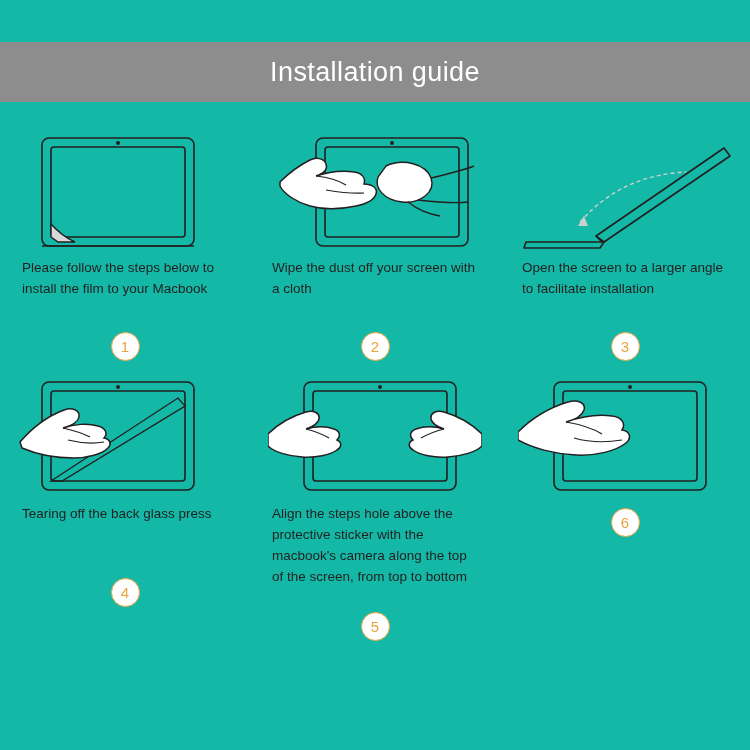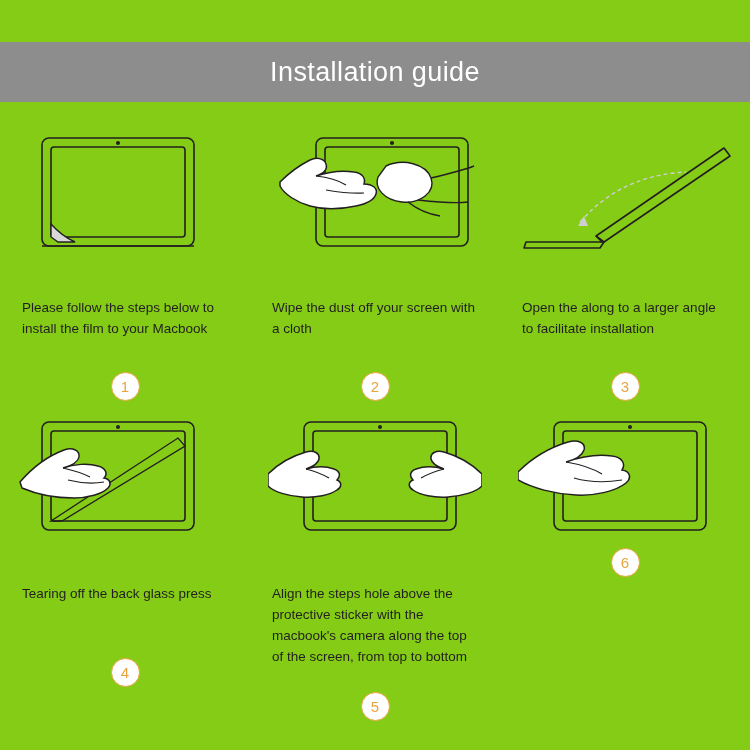--- a/index.html
+++ b/index.html
@@ -10,21 +10,21 @@
     width: 750px;
     height: 750px;
     background: #ffffff;
     font-family: "Liberation Sans", sans-serif;
     overflow: hidden;
   }
   #page {
     position: relative;
     width: 750px;
     height: 750px;
-    background: #84cc16;
+    background: #14b8a6;
   }
   
   .header {
     position: absolute;
     left: 0;
     top: 42px;
     width: 750px;
     height: 60px;
     background: #8d8d8d;
     display: flex;
@@ -58,21 +58,20 @@
     height: 128px;
     position: relative;
   }
   .art svg { display: block; }
   .caption {
     font-size: 13.5px;
     line-height: 1.55;
     color: #231f20;
     padding: 0 4px;
     min-height: 70px;
-    margin-top: 40px;
   }
   .num-wrap {
     display: flex;
     justify-content: center;
     align-items: flex-start;
     margin-top: 4px;
     height: 44px;
   }
   .num {
     width: 27px;
@@ -158,21 +157,21 @@
           <g fill="none" stroke="#231f20" stroke-width="1.6" stroke-linejoin="round">
 
             <path d="M78 106 L206 18 L212 26 L86 112 Z"></path>
             <path d="M8 112 L86 112 L82 118 L6 118 Z"></path>
             <path d="M78 106 L84 112"></path>
           </g>
           <path d="M62 92 C 92 58, 128 44, 168 42" fill="none" stroke="#cfcfcf" stroke-width="1.4" stroke-dasharray="4 3"></path>
           <path d="M60 96 L66 86 L70 96 Z" fill="#cfcfcf" stroke="none"></path>
         </svg>
       </div>
-      <div class="caption">Open the along to a larger angle to facilitate installation</div>
+      <div class="caption">Open the screen to a larger angle to facilitate installation</div>
       <div class="num-wrap">
         <div class="num">3</div>
       </div>
     </div>
 
     <div class="cell row2">
       <div class="art">
         <svg width="214" height="128" viewBox="0 0 214 128">
           <g fill="none" stroke="#231f20" stroke-width="1.6">
             <rect x="24" y="6" width="152" height="108" rx="7"></rect>

